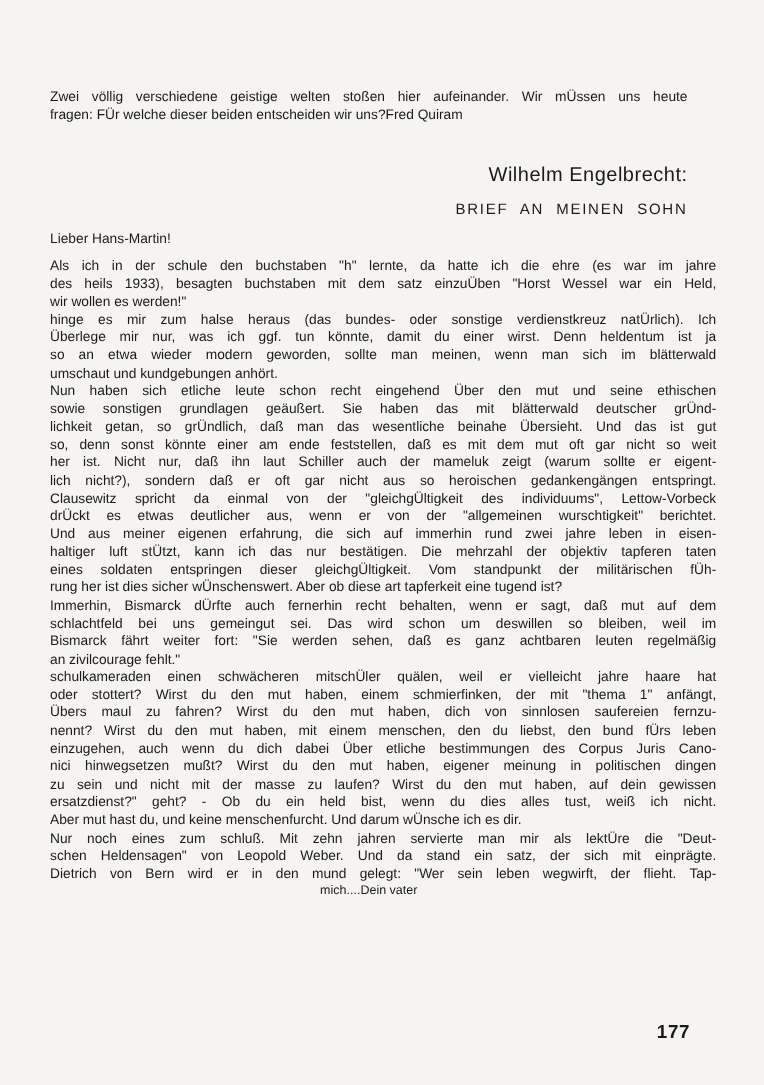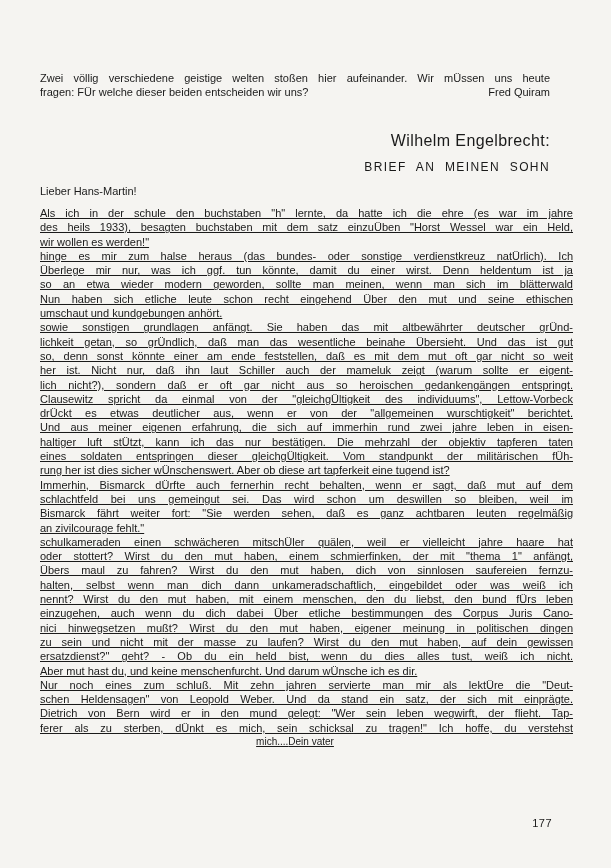--- a/index.html
+++ b/index.html
@@ -34,21 +34,20 @@
   }
   .bline {
     font-size: 11px;
     line-height: 14.3px;
     text-align: justify;
     text-align-last: justify;
   }
   .bline.pl { text-align-last: left; }
   .erow {
     display: flex;
-    justify-content: space-between;
     font-size: 11px;
     line-height: 15.5px;
   }
   .author {
     position: absolute;
     top: 61px; right: 23px;
     font-size: 16px;
     letter-spacing: 0.4px;
   }
   .title {
@@ -60,34 +59,33 @@
   }
   .salutation {
     position: absolute;
     top: 114px; left: 0;
     font-size: 11px;
   }
   .body {
     position: absolute;
     top: 135px; left: 0;
     width: 533px;
-    text-decoration: underline;
   }
   .closerow {
     display: flex;
     justify-content: center;
     padding-right: 23px;
     font-size: 10px;
     line-height: 14.3px;
   }
   .pagenum {
     position: absolute;
     top: 746px; right: 21px;
-    font-size: 11px;
-    font-weight: normal;
+    font-size: 15px;
+    font-weight: bold;
     letter-spacing: 0.5px;
   }
 </style>
 </head>
 <body>
 
 <div class="page">
   <div class="textblock">
 
     <div class="epigraph">
@@ -105,51 +103,49 @@
     <div class="salutation">Lieber Hans-Martin!</div>
 
     <div class="body">
       <div id="paras">
           <div class="bline">Als ich in der schule den buchstaben "h" lernte, da hatte ich die ehre (es war im jahre</div>
           <div class="bline">des heils 1933), besagten buchstaben mit dem satz einzuÜben "Horst Wessel war ein Held,</div>
           <div class="bline pl">wir wollen es werden!"</div>
           <div class="bline">hinge es mir zum halse heraus (das bundes- oder sonstige verdienstkreuz natÜrlich). Ich</div>
           <div class="bline">Überlege mir nur, was ich ggf. tun könnte, damit du einer wirst. Denn heldentum ist ja</div>
           <div class="bline">so an etwa wieder modern geworden, sollte man meinen, wenn man sich im blätterwald</div>
+          <div class="bline pl">umschaut und kundgebungen anhört.</div>
           <div class="bline">Nun haben sich etliche leute schon recht eingehend Über den mut und seine ethischen</div>
-          <div class="bline pl">umschaut und kundgebungen anhört.</div>
-          <div class="bline">sowie sonstigen grundlagen anfängt. Sie haben das mit altbewährter deutscher grÜnd-</div>
+          <div class="bline">sowie sonstigen grundlagen geäußert. Sie haben das mit blätterwald deutscher grÜnd-</div>
           <div class="bline">lichkeit getan, so grÜndlich, daß man das wesentliche beinahe Übersieht. Und das ist gut</div>
           <div class="bline">so, denn sonst könnte einer am ende feststellen, daß es mit dem mut oft gar nicht so weit</div>
           <div class="bline">her ist. Nicht nur, daß ihn laut Schiller auch der mameluk zeigt (warum sollte er eigent-</div>
           <div class="bline">lich nicht?), sondern daß er oft gar nicht aus so heroischen gedankengängen entspringt.</div>
           <div class="bline">Clausewitz spricht da einmal von der "gleichgÜltigkeit des individuums", Lettow-Vorbeck</div>
           <div class="bline">drÜckt es etwas deutlicher aus, wenn er von der "allgemeinen wurschtigkeit" berichtet.</div>
           <div class="bline">Und aus meiner eigenen erfahrung, die sich auf immerhin rund zwei jahre leben in eisen-</div>
           <div class="bline">haltiger luft stÜtzt, kann ich das nur bestätigen. Die mehrzahl der objektiv tapferen taten</div>
           <div class="bline">eines soldaten entspringen dieser gleichgÜltigkeit. Vom standpunkt der militärischen fÜh-</div>
           <div class="bline pl">rung her ist dies sicher wÜnschenswert. Aber ob diese art tapferkeit eine tugend ist?</div>
           <div class="bline">Immerhin, Bismarck dÜrfte auch fernerhin recht behalten, wenn er sagt, daß mut auf dem</div>
           <div class="bline">schlachtfeld bei uns gemeingut sei. Das wird schon um deswillen so bleiben, weil im</div>
           <div class="bline">Bismarck fährt weiter fort: "Sie werden sehen, daß es ganz achtbaren leuten regelmäßig</div>
           <div class="bline pl">an zivilcourage fehlt."</div>
           <div class="bline">schulkameraden einen schwächeren mitschÜler quälen, weil er vielleicht jahre haare hat</div>
           <div class="bline">oder stottert? Wirst du den mut haben, einem schmierfinken, der mit "thema 1" anfängt,</div>
           <div class="bline">Übers maul zu fahren? Wirst du den mut haben, dich von sinnlosen saufereien fernzu-</div>
-          <div class="bline">halten, selbst wenn man dich dann unkameradschaftlich, eingebildet oder was weiß ich</div>
           <div class="bline">nennt? Wirst du den mut haben, mit einem menschen, den du liebst, den bund fÜrs leben</div>
           <div class="bline">einzugehen, auch wenn du dich dabei Über etliche bestimmungen des Corpus Juris Cano-</div>
           <div class="bline">nici hinwegsetzen mußt? Wirst du den mut haben, eigener meinung in politischen dingen</div>
           <div class="bline">zu sein und nicht mit der masse zu laufen? Wirst du den mut haben, auf dein gewissen</div>
           <div class="bline">ersatzdienst?" geht? - Ob du ein held bist, wenn du dies alles tust, weiß ich nicht.</div>
           <div class="bline pl">Aber mut hast du, und keine menschenfurcht. Und darum wÜnsche ich es dir.</div>
           <div class="bline">Nur noch eines zum schluß. Mit zehn jahren servierte man mir als lektÜre die "Deut-</div>
           <div class="bline">schen Heldensagen" von Leopold Weber. Und da stand ein satz, der sich mit einprägte.</div>
           <div class="bline">Dietrich von Bern wird er in den mund gelegt: "Wer sein leben wegwirft, der flieht. Tap-</div>
-          <div class="bline">ferer als zu sterben, dÜnkt es mich, sein schicksal zu tragen!" Ich hoffe, du verstehst</div>
         </div>
       <div class="closerow">
         <span>mich....</span>
         <span>Dein vater</span>
       </div>
     </div>
 
     <div class="pagenum">177</div>
   </div>
 </div>

